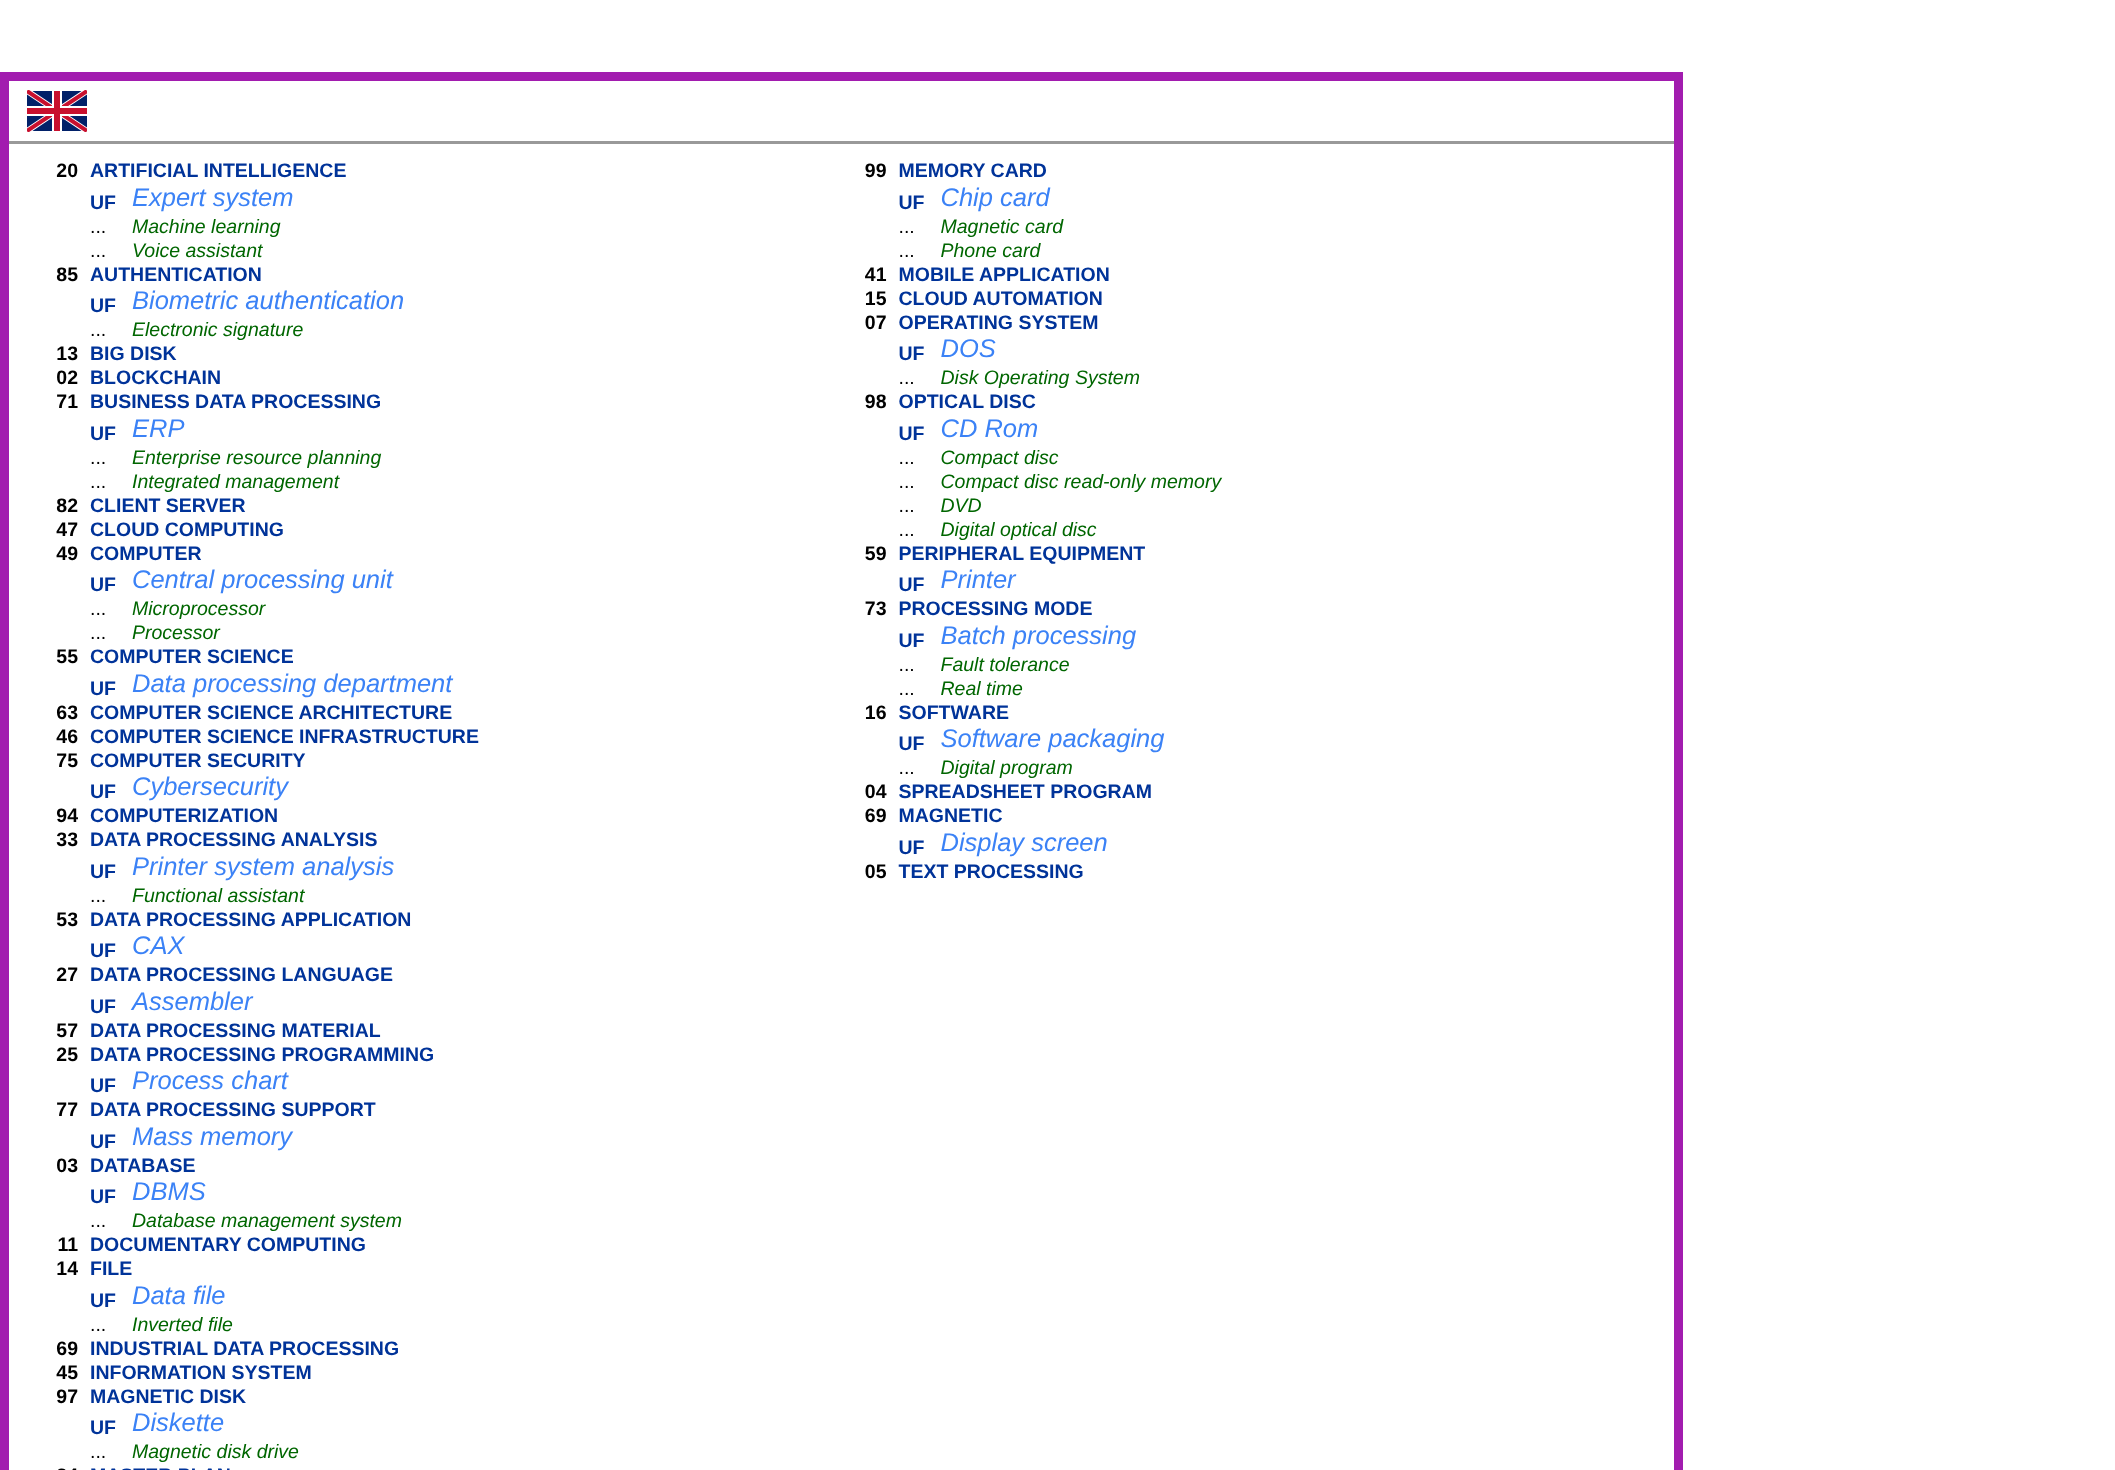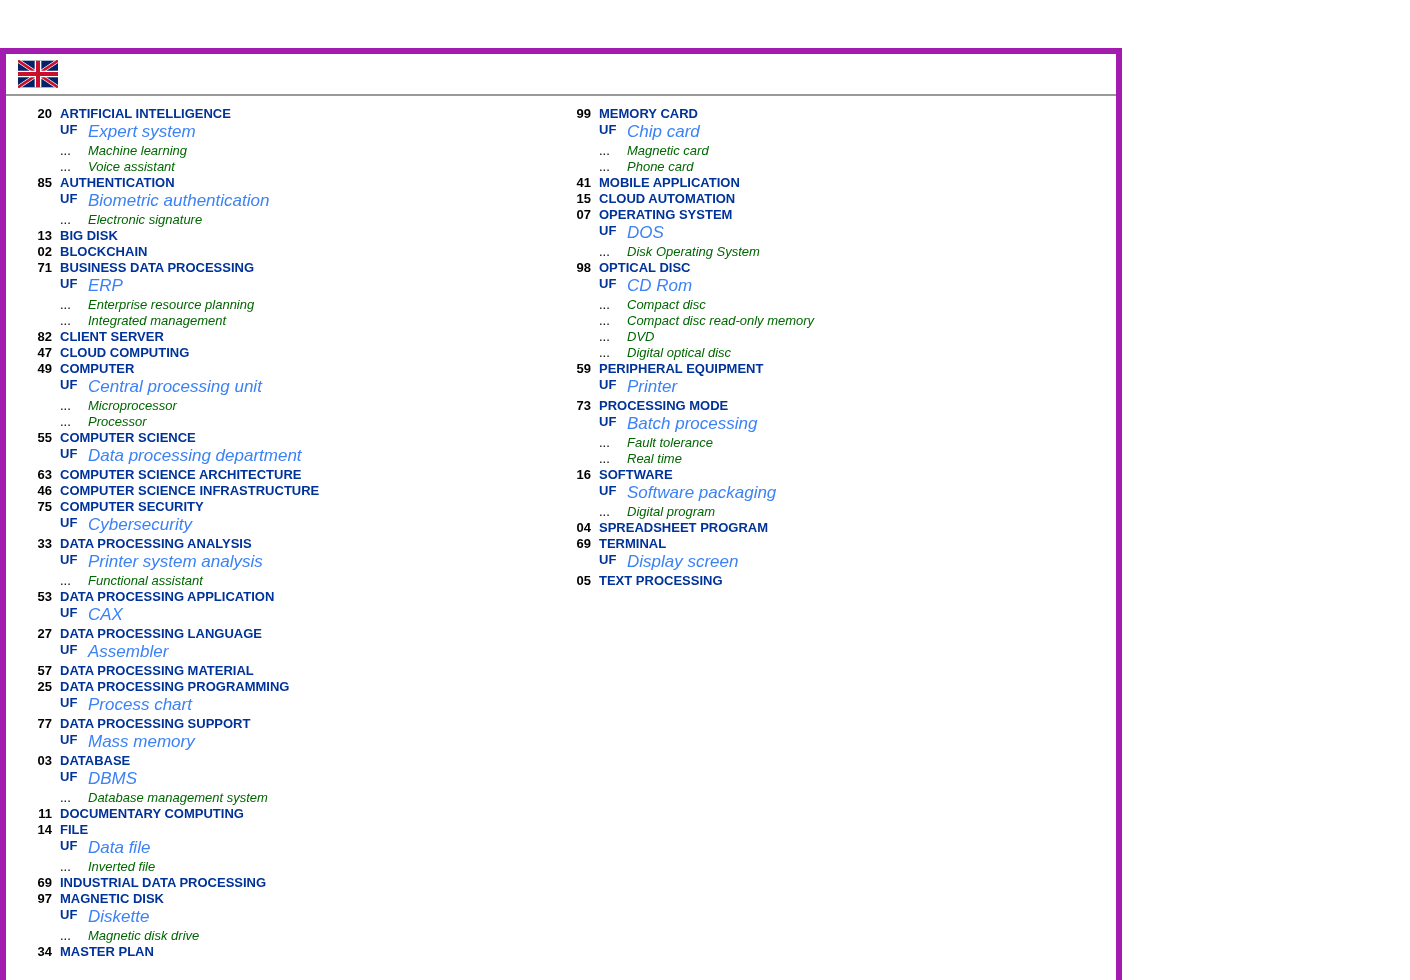--- a/index.html
+++ b/index.html
@@ -63,21 +63,21 @@
       margin-right: 8px;
       font-size: 13px;
     }
     .entry-label {
       font-weight: bold;
       color: #003399;
       font-size: 13px;
     }
     .sub-entry {
       display: flex;
-      align-items: flex-start;
+      align-items: flex-end;
       margin-bottom: 1px;
       padding-left: 38px;
     }
     .sub-prefix {
       font-weight: bold;
       color: #003399;
       min-width: 28px;
       font-size: 13px;
     }
     .sub-label {
@@ -219,20 +219,24 @@
         </div>
         <div class="entry">
           <span class="entry-num">75</span>
           <span class="entry-label">COMPUTER SECURITY</span>
         </div>
         <div class="sub-entry">
           <span class="sub-prefix">UF</span>
           <span class="sub-label">   Cybersecurity</span>
         </div>
         <div class="entry">
+          <span class="entry-num">94</span>
+          <span class="entry-label">COMPUTERIZATION</span>
+        </div>
+        <div class="entry">
           <span class="entry-num">33</span>
           <span class="entry-label">DATA PROCESSING ANALYSIS</span>
         </div>
         <div class="sub-entry">
           <span class="sub-prefix">UF</span>
           <span class="sub-label">   Printer system analysis</span>
         </div>
         <div class="sub-entry2">
           <span class="sub-prefix2">...</span>
           <span class="sub-label2">   Functional assistant</span>
@@ -299,20 +303,24 @@
         </div>
         <div class="sub-entry2">
           <span class="sub-prefix2">...</span>
           <span class="sub-label2">   Inverted file</span>
         </div>
         <div class="entry">
           <span class="entry-num">69</span>
           <span class="entry-label">INDUSTRIAL DATA PROCESSING</span>
         </div>
         <div class="entry">
+          <span class="entry-num">45</span>
+          <span class="entry-label">INFORMATION SYSTEM</span>
+        </div>
+        <div class="entry">
           <span class="entry-num">97</span>
           <span class="entry-label">MAGNETIC DISK</span>
         </div>
         <div class="sub-entry">
           <span class="sub-prefix">UF</span>
           <span class="sub-label">   Diskette</span>
         </div>
         <div class="sub-entry2">
           <span class="sub-prefix2">...</span>
           <span class="sub-label2">   Magnetic disk drive</span>
@@ -419,21 +427,21 @@
         <div class="sub-entry2">
           <span class="sub-prefix2">...</span>
           <span class="sub-label2">   Digital program</span>
         </div>
         <div class="entry">
           <span class="entry-num">04</span>
           <span class="entry-label">SPREADSHEET PROGRAM</span>
         </div>
         <div class="entry">
           <span class="entry-num">69</span>
-          <span class="entry-label">TERMINAL</span>
+          <span class="entry-label">MAGNETIC</span>
         </div>
         <div class="sub-entry">
           <span class="sub-prefix">UF</span>
           <span class="sub-label">   Display screen</span>
         </div>
         <div class="entry">
           <span class="entry-num">05</span>
           <span class="entry-label">TEXT PROCESSING</span>
         </div>
       </div>

